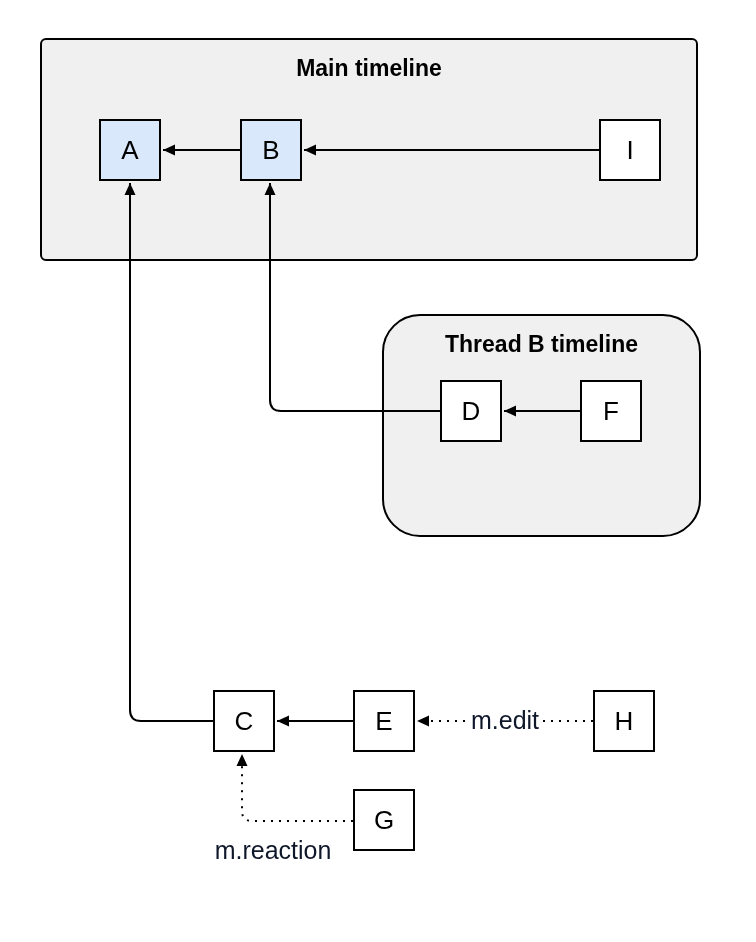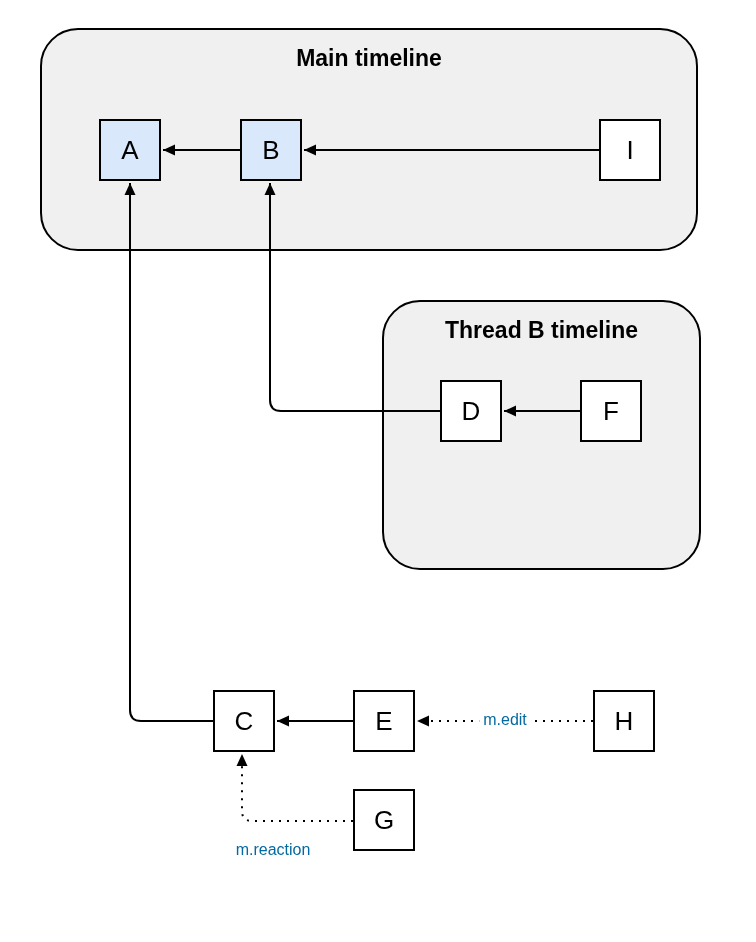--- a/index.html
+++ b/index.html
@@ -64,35 +64,35 @@
     color:#000;
   }
   .node.highlight{
     background:var(--node-fill-highlight);
   }
   .edge-label{
     position:absolute;
     transform:translate(-50%,-50%);
     background:var(--label-background);
     padding:1px 4px;
-    font-size:16px;
-    color:#0369a1;
+    font-size:25px;
+    color:#0f172a;
     white-space:nowrap;
   }
 </style>
 </head>
 <body>
 
 <div class="canvas">
 
-  <div class="container" style="left:40px;top:28px;width:658px;height:223px;">
+  <div class="container" style="left:40px;top:38px;width:658px;height:223px;border-radius:6px;">
     <div class="container-title">Main timeline</div>
   </div>
 
-  <div class="container" style="left:382px;top:300px;width:319px;height:270px;">
+  <div class="container" style="left:382px;top:314px;width:319px;height:223px;">
     <div class="container-title">Thread B timeline</div>
   </div>
 
 
   <svg class="edges" width="756" height="942" viewBox="0 0 756 942">
     <defs>
       <marker id="arrow" viewBox="0 0 14 14" markerWidth="14" markerHeight="14" refX="13" refY="7" orient="auto" markerUnits="userSpaceOnUse">
         <path class="arrowhead" d="M 1 1.5 L 13 7 L 1 12.5 Z"></path>
       </marker>
     </defs>

